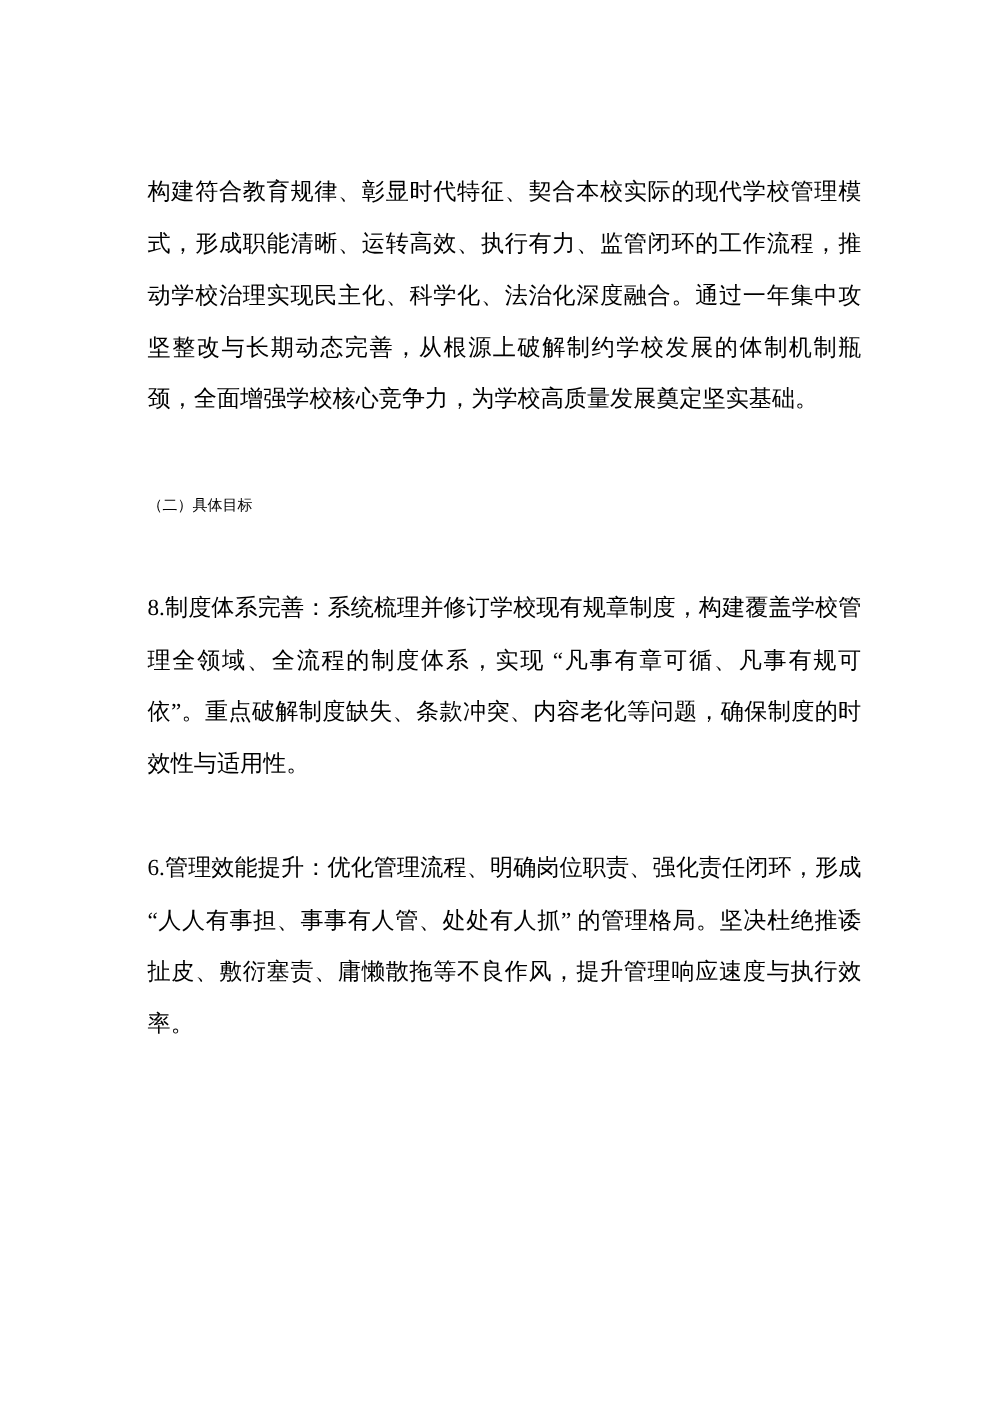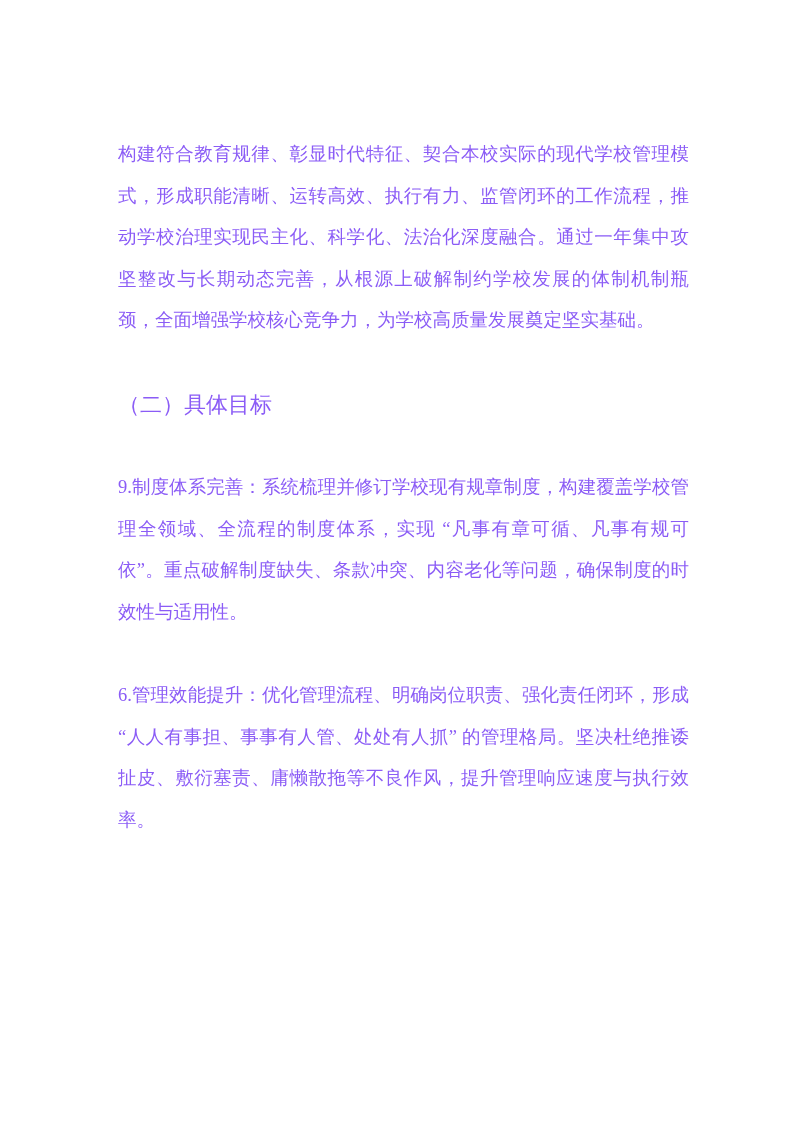--- a/index.html
+++ b/index.html
@@ -13,46 +13,46 @@
     overflow: hidden;
   }
   .doc-page {
     box-sizing: border-box;
     width: 793px;
     height: 852px;
     background: #ffffff;
     padding: 134px 104px 0 118px;
     font-family: "Liberation Serif", "DejaVu Serif", serif;
     font-size: 18.5px;
-    color: #8b5cf6;
+    color: #000000;
   }
   .doc-par {
     margin: 0 0 42px 0;
     line-height: 41.5px;
     text-align: justify;
     text-justify: inter-ideograph;
     word-break: break-all;
     font-weight: 400;
   }
   .doc-heading {
     margin: 0 0 42px 0;
     line-height: 41.5px;
     text-align: left;
     font-weight: 400;
-    font-size: 22px;
+    font-size: 12px;
   }
   .doc-par:last-child {
     margin-bottom: 0;
   }
 </style>
 </head>
 <body>
 
 <div class="doc-page">
   <p class="doc-par">构建符合教育规律、彰显时代特征、契合本校实际的现代学校管理模式，形成职能清晰、运转高效、执行有力、监管闭环的工作流程，推动学校治理实现民主化、科学化、法治化深度融合。通过一年集中攻坚整改与长期动态完善，从根源上破解制约学校发展的体制机制瓶颈，全面增强学校核心竞争力，为学校高质量发展奠定坚实基础。</p>
 
   <div class="doc-heading">（二）具体目标</div>
 
-  <p class="doc-par">9.制度体系完善：系统梳理并修订学校现有规章制度，构建覆盖学校管理全领域、全流程的制度体系，实现 “凡事有章可循、凡事有规可依”。重点破解制度缺失、条款冲突、内容老化等问题，确保制度的时效性与适用性。</p>
+  <p class="doc-par">8.制度体系完善：系统梳理并修订学校现有规章制度，构建覆盖学校管理全领域、全流程的制度体系，实现 “凡事有章可循、凡事有规可依”。重点破解制度缺失、条款冲突、内容老化等问题，确保制度的时效性与适用性。</p>
 
   <p class="doc-par">6.管理效能提升：优化管理流程、明确岗位职责、强化责任闭环，形成 “人人有事担、事事有人管、处处有人抓” 的管理格局。坚决杜绝推诿扯皮、敷衍塞责、庸懒散拖等不良作风，提升管理响应速度与执行效率。</p>
 
 </div>
 
 </body></html>

